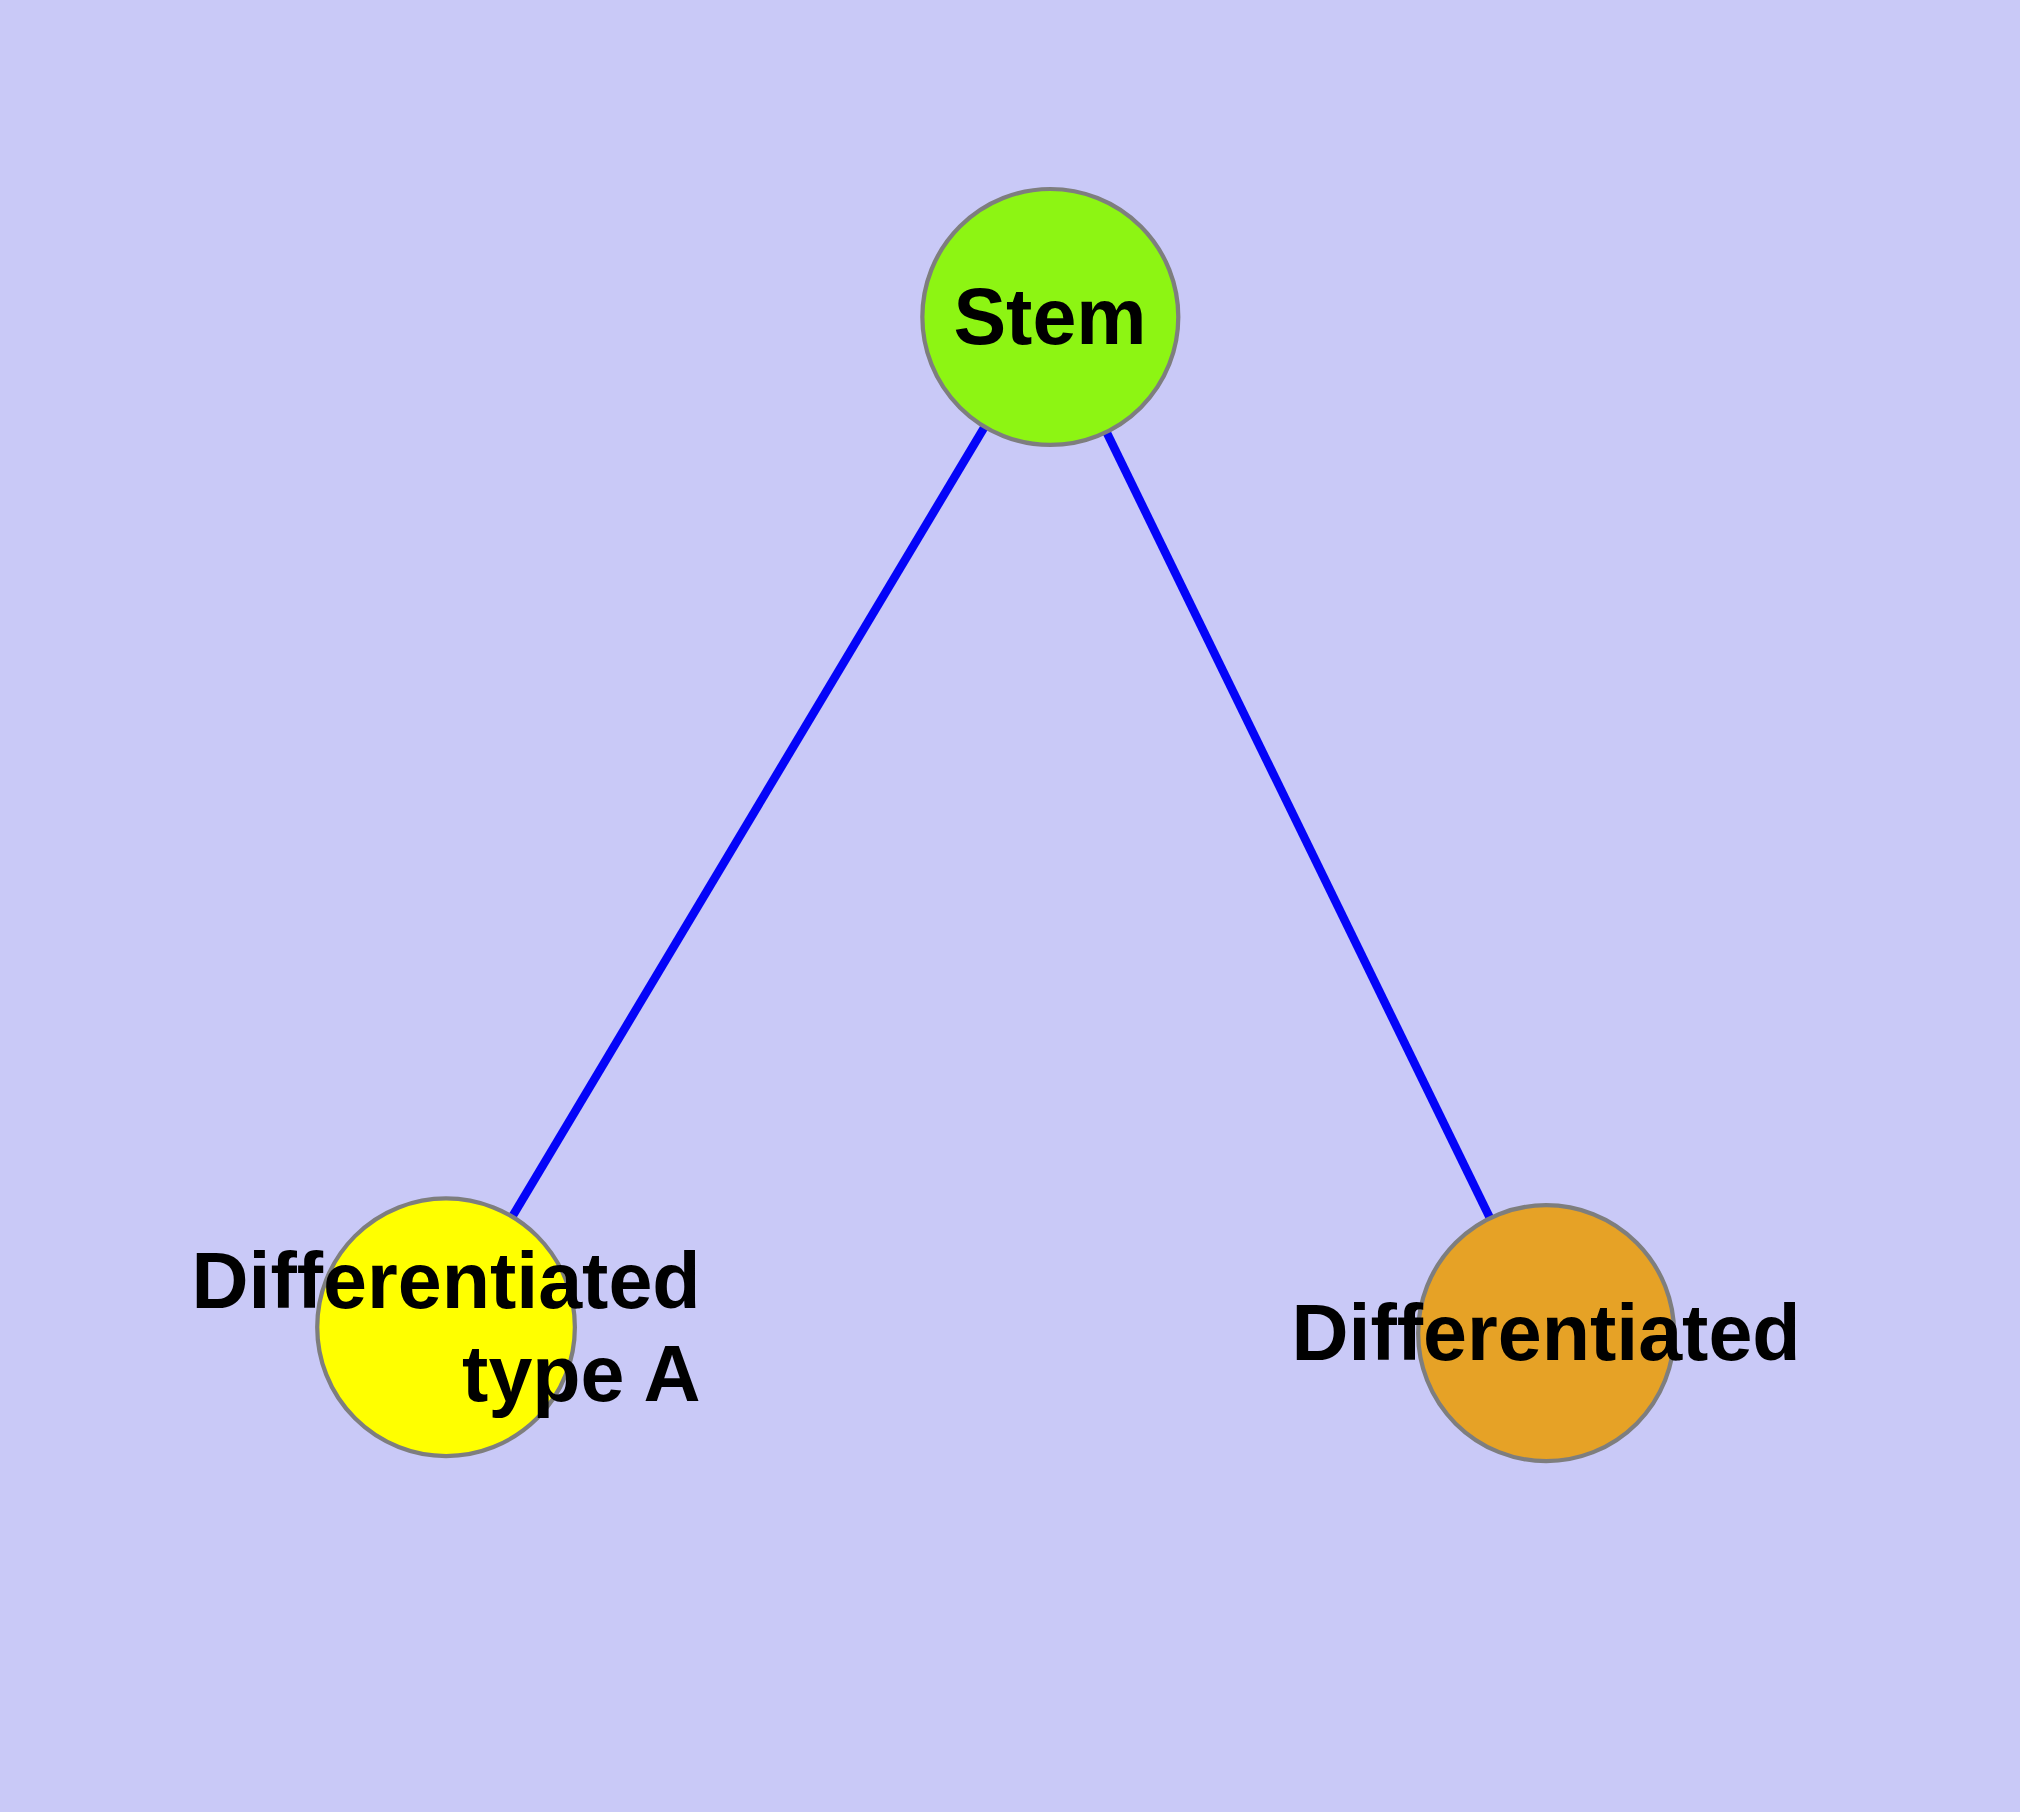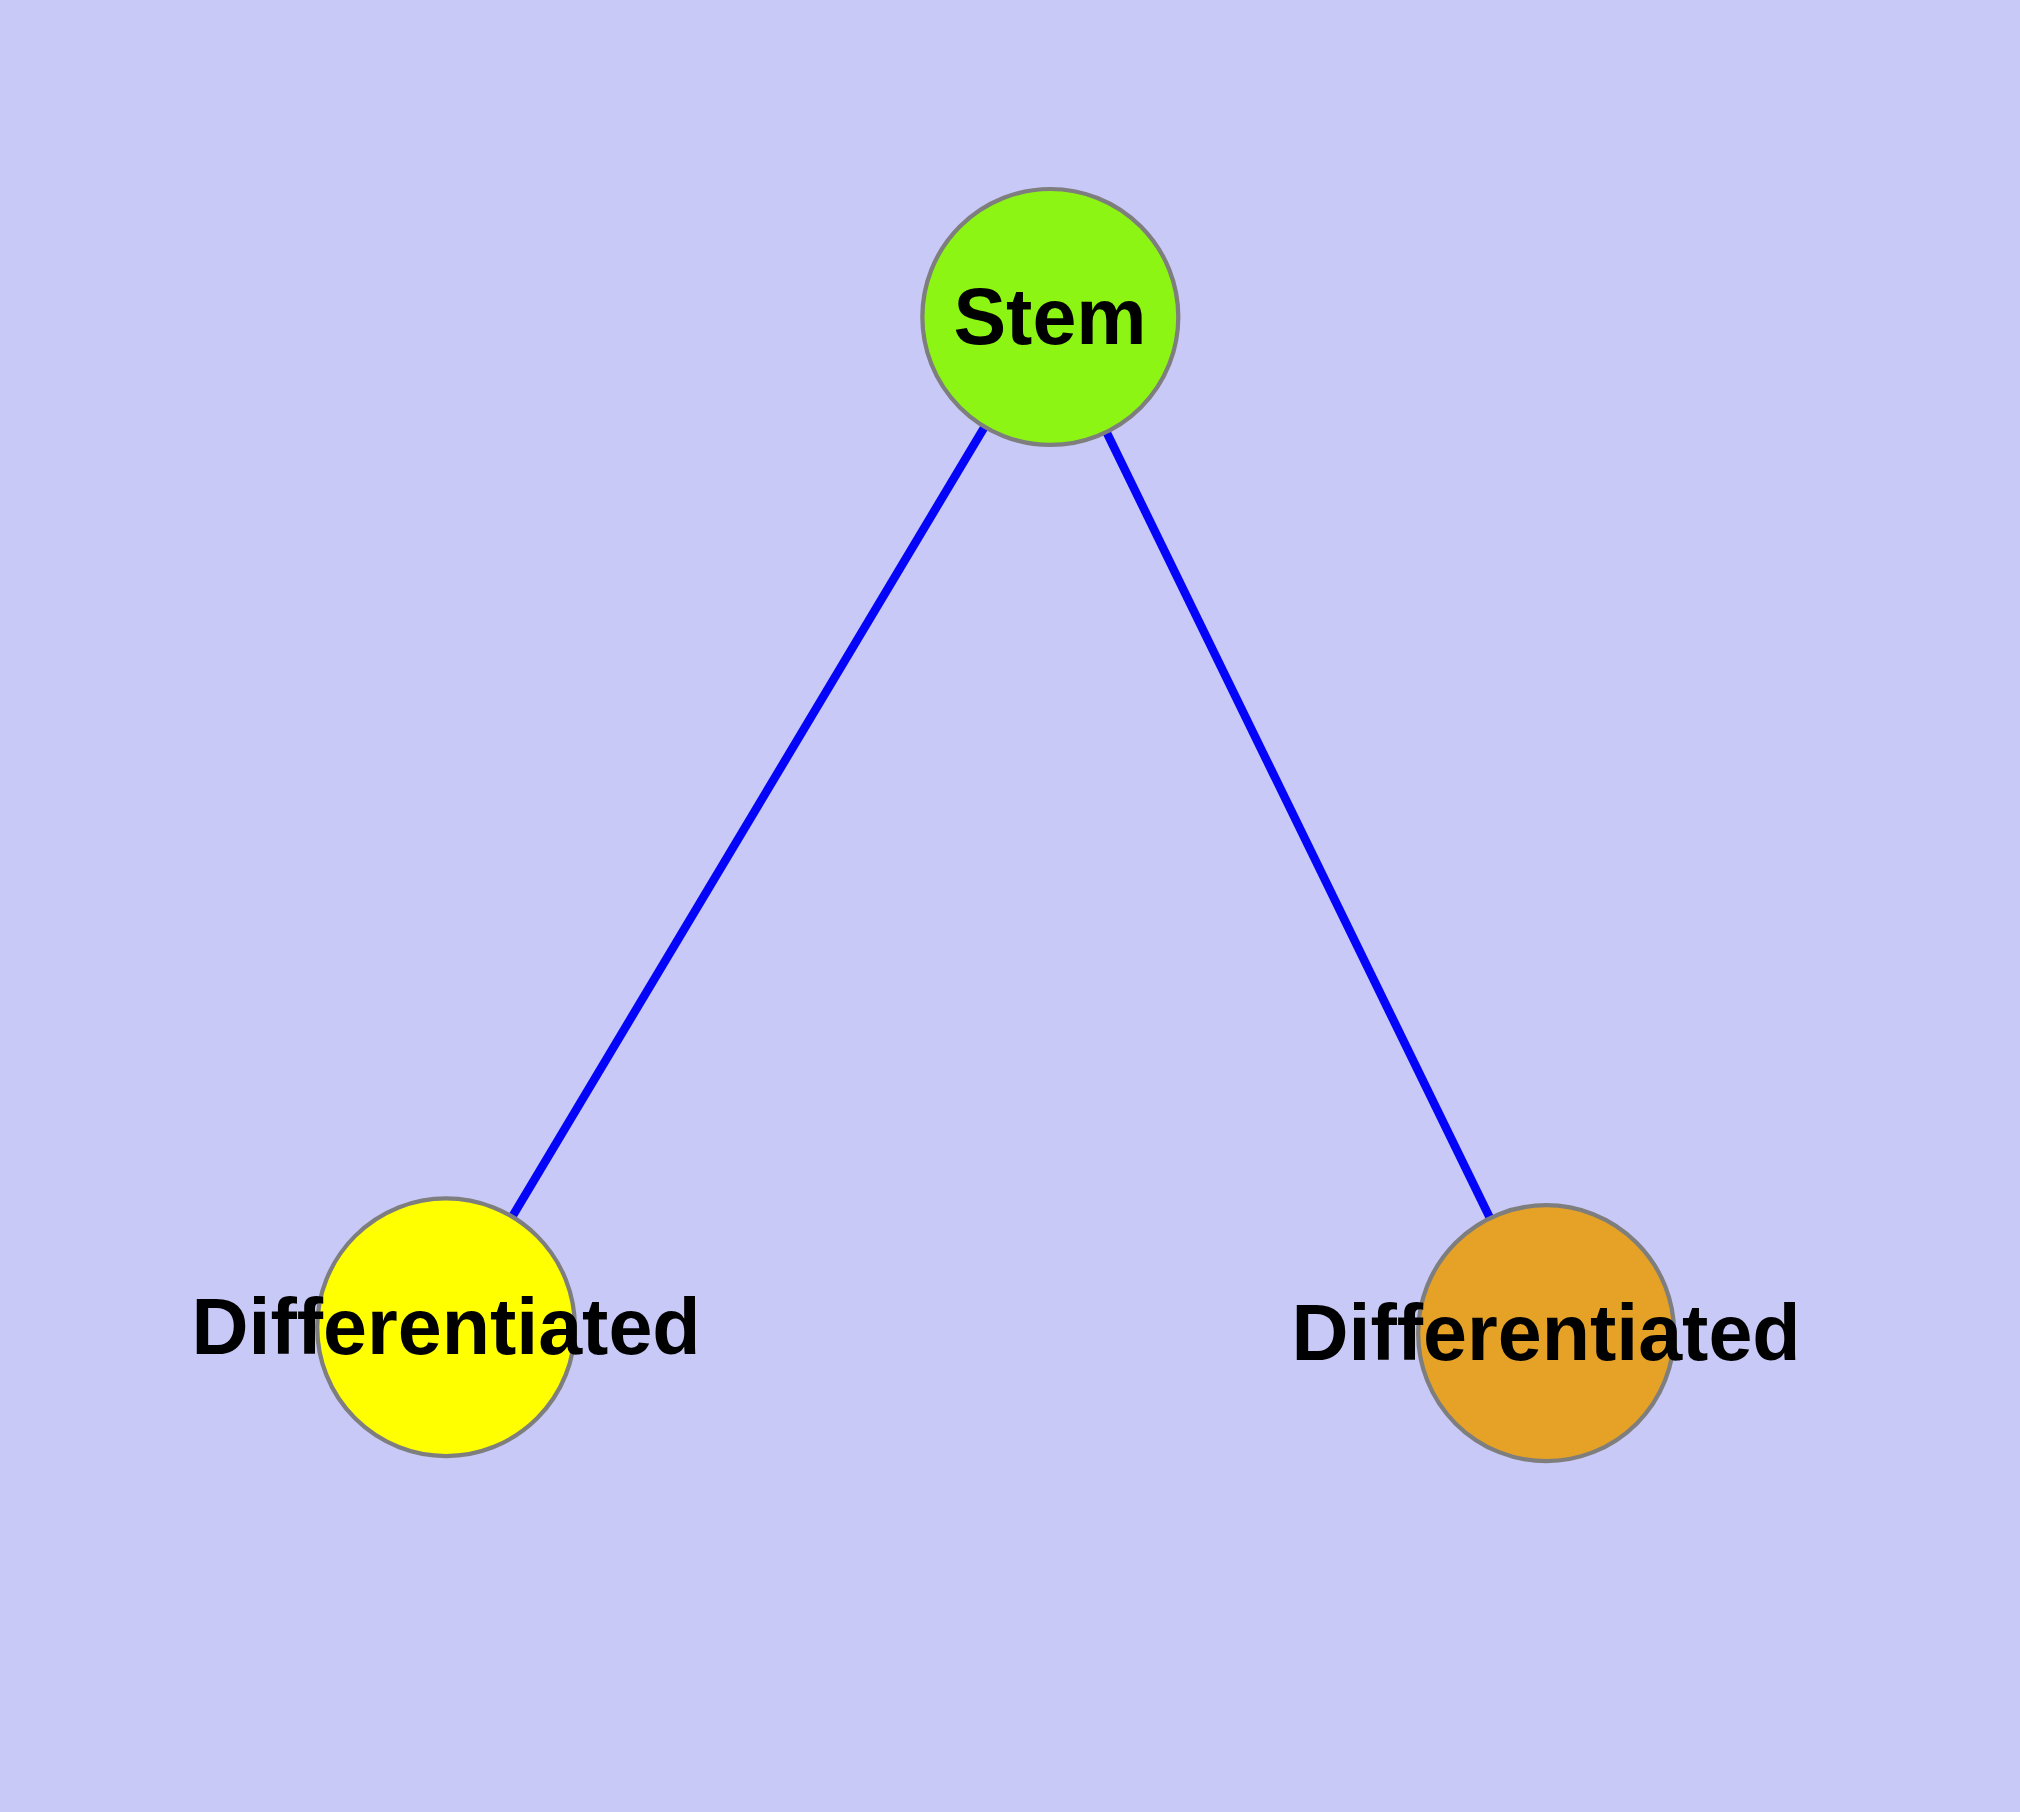--- a/index.html
+++ b/index.html
@@ -42,19 +42,20 @@
       <circle cx="526" cy="1566" r="152" fill="#FFFF00" stroke="#7E7E7E" stroke-width="5"></circle>
       <circle cx="1824" cy="1573" r="151" fill="#E6A226" stroke="#7E7E7E" stroke-width="5"></circle>
     </svg>
 
   <div class="node-label" id="label-stem" style="left: 1050px; top: 317px; color: rgb(0, 0, 0);">
     <div>Stem</div>
   </div>
 
   <div class="node-label" id="label-type-a" style="left: 446px; top: 1327px; color: rgb(0, 0, 0);">
     <div>Differentiated</div>
+    <div>type A</div>
   </div>
 
   <div class="node-label" id="label-type-b" style="left: 1546px; top: 1333px; color: rgb(0, 0, 0);">
     <div>Differentiated</div>
   </div>
 </div>
 
 
 </body></html>

